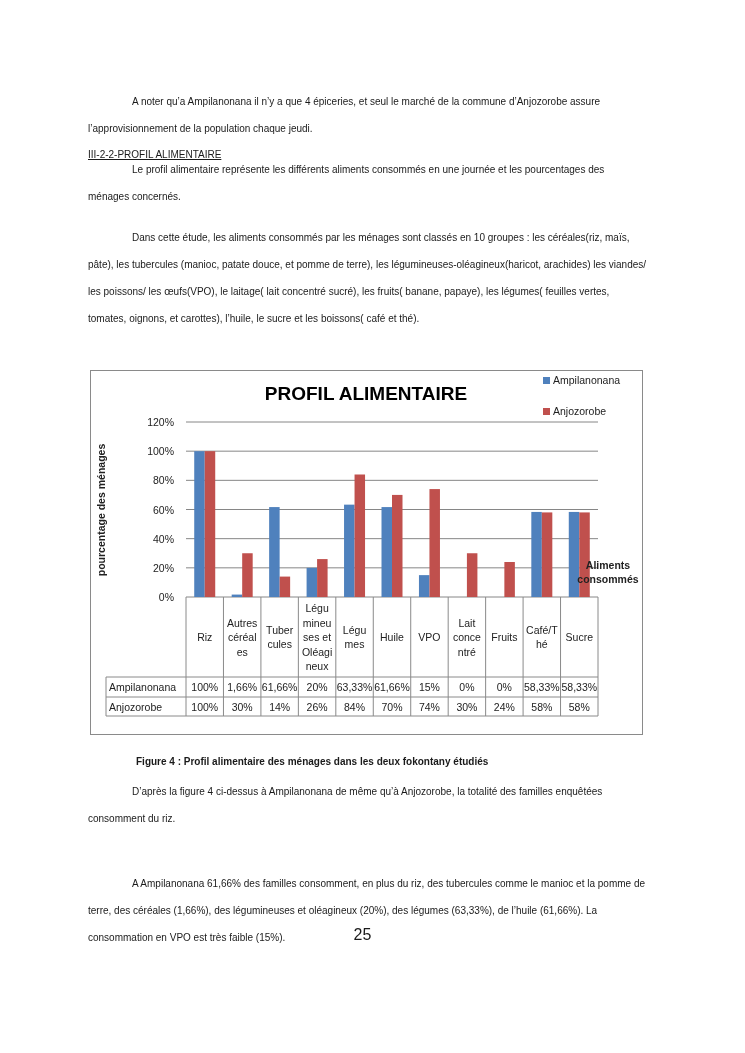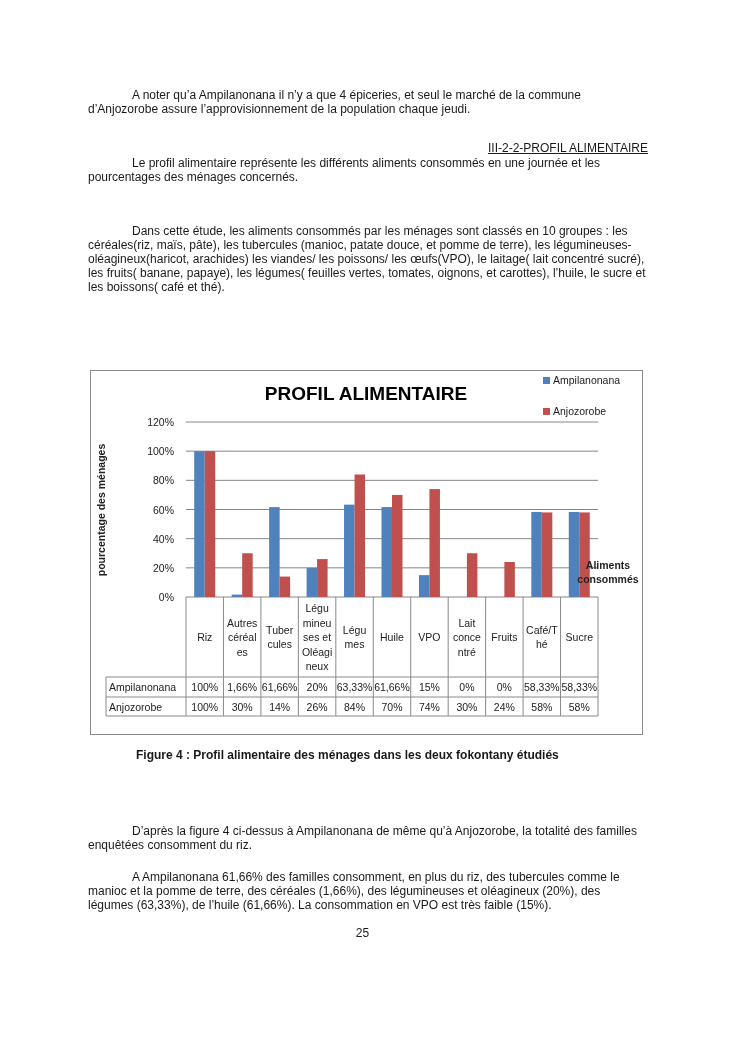--- a/index.html
+++ b/index.html
@@ -1,31 +1,31 @@
 <!DOCTYPE html>
 <html><head>
 <meta charset="utf-8">
 <style>
   html, body { margin:0; padding:0; background:#ffffff; }
   body { width:745px; height:1053px; position:relative; overflow:hidden;
          font-family:"Liberation Sans", sans-serif; color:#1a1a1a; }
-  .p { position:absolute; left:88px; width:560px; font-size:12px; line-height:14px; }
+  .p { position:absolute; left:88px; width:560px; font-size:10px; line-height:27px; }
   .indent { text-indent:44px; }
   .heading { text-decoration:underline; }
   .caption { font-weight:bold; }
-  .pagenum { position:absolute; left:0; width:725px; text-align:center; top:926px; font-size:12px; }
+  .pagenum { position:absolute; left:0; width:725px; text-align:center; top:926px; font-size:16px; }
   #chart-frame { position:absolute; left:90px; top:370px; width:553px; height:365px;
                  border:1px solid #8a8a8a; box-sizing:border-box; }
   svg text { font-family:"Liberation Sans", sans-serif; }
 </style>
 </head>
 <body>
 
 <div class="p indent" style="top:88px;">A noter qu’a Ampilanonana il n’y a que 4 épiceries, et seul le marché de la commune d’Anjozorobe assure l’approvisionnement de la population chaque jeudi.</div>
-<div class="p heading" style="top:141px;text-align:right;">III-2-2-PROFIL ALIMENTAIRE</div>
+<div class="p heading" style="top:141px;">III-2-2-PROFIL ALIMENTAIRE</div>
 <div class="p indent" style="top:156px;">Le profil alimentaire représente les différents aliments consommés en une journée et les pourcentages des ménages concernés.</div>
 <div class="p indent" style="top:224px;">Dans cette étude, les aliments consommés par les ménages sont classés en 10 groupes : les céréales(riz, maïs, pâte), les tubercules (manioc, patate douce, et pomme de terre), les légumineuses-oléagineux(haricot, arachides) les viandes/ les poissons/ les œufs(VPO), le laitage( lait concentré sucré), les fruits( banane, papaye), les légumes( feuilles vertes, tomates, oignons, et carottes), l’huile, le sucre et les boissons( café et thé).</div>
 
 <div id="chart-frame"></div>
 <svg id="chart" style="position:absolute;left:0;top:0;" width="745" height="1053">
     <text x="366" y="400" text-anchor="middle" font-size="19" font-weight="bold" fill="#000">PROFIL ALIMENTAIRE</text>
     <line x1="186" y1="597" x2="598" y2="597" stroke="#868686" stroke-width="1"></line>
     <text x="174" y="601" text-anchor="end" font-size="10.5" fill="#222">0%</text>
     <line x1="186" y1="567.8333333333334" x2="598" y2="567.8333333333334" stroke="#868686" stroke-width="1"></line>
     <text x="174" y="571.8333333333334" text-anchor="end" font-size="10.5" fill="#222">20%</text>
@@ -128,15 +128,15 @@
     <text x="504.3636363636364" y="710.5" text-anchor="middle" font-size="10.5" fill="#222">24%</text>
     <text x="541.8181818181818" y="710.5" text-anchor="middle" font-size="10.5" fill="#222">58%</text>
     <text x="579.2727272727273" y="710.5" text-anchor="middle" font-size="10.5" fill="#222">58%</text>
     <rect x="543" y="377" width="7" height="7" fill="#4f81bd"></rect>
     <text x="553" y="384" font-size="10.5" fill="#222">Ampilanonana</text>
     <rect x="543" y="408" width="7" height="7" fill="#c0504d"></rect>
     <text x="553" y="415" font-size="10.5" fill="#222">Anjozorobe</text>
   </svg>
 
 <div class="p caption" style="top:748px;padding-left:48px;">Figure 4 : Profil alimentaire des ménages dans les deux fokontany étudiés</div>
-<div class="p indent" style="top:824px;">D’après la figure 4 ci-dessus à Ampilanonana de même qu’à Anjozorobe,  la totalité des familles enquêtées consomment du riz.</div>
+<div class="p indent" style="top:778px;">D’après la figure 4 ci-dessus à Ampilanonana de même qu’à Anjozorobe,  la totalité des familles enquêtées consomment du riz.</div>
 <div class="p indent" style="top:870px;">A Ampilanonana 61,66% des familles consomment, en plus du riz,  des tubercules comme le manioc et la pomme de terre,  des céréales (1,66%), des légumineuses et oléagineux (20%), des légumes (63,33%), de l’huile (61,66%). La consommation en VPO est très faible (15%).</div>
 <div class="pagenum">25</div>
 
 </body></html>

